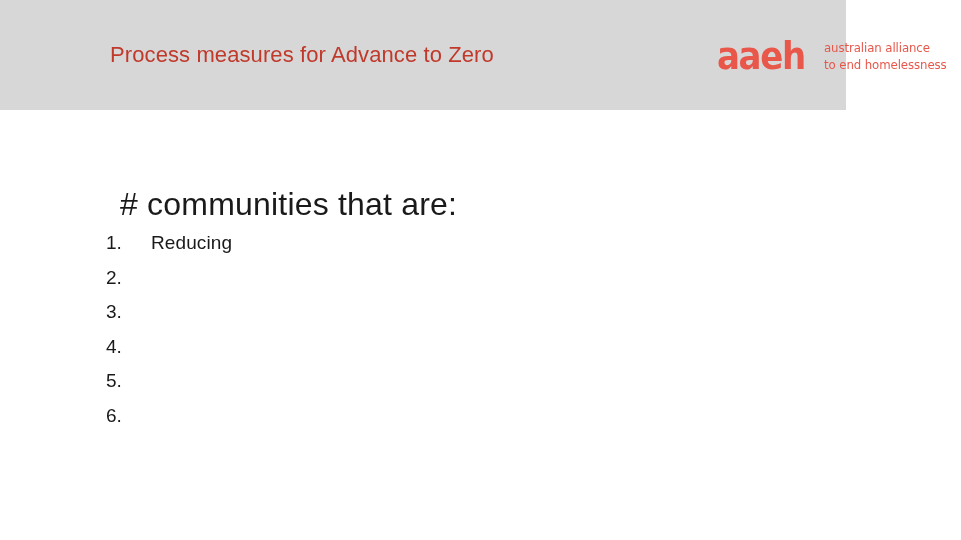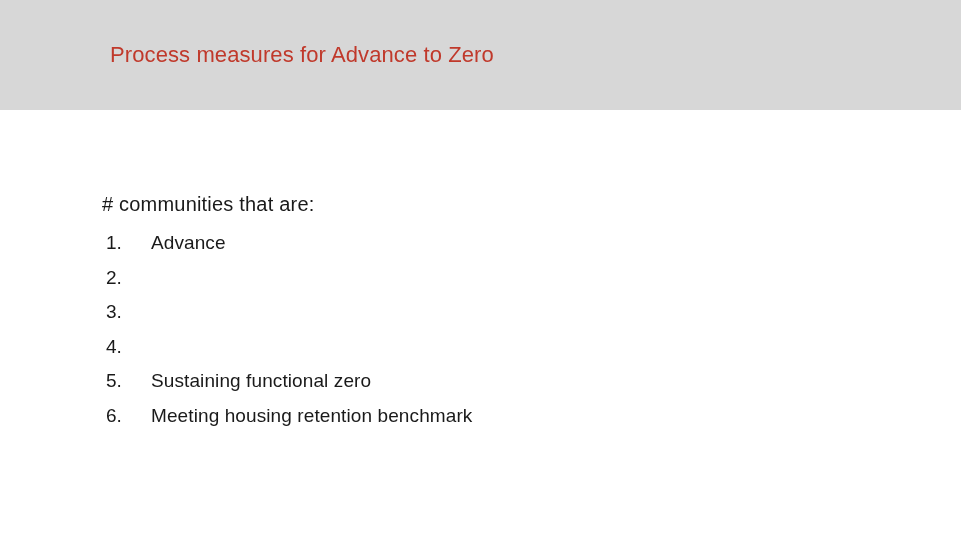--- a/index.html
+++ b/index.html
@@ -13,21 +13,21 @@
     font-family: "Liberation Sans", sans-serif;
     overflow: hidden;
     position: relative;
   }
 
   
   #header-band {
     position: absolute;
     left: 0;
     top: 0;
-    width: 961px;
+    width: 846px;
     height: 110px;
     background: #d7d7d7;
   }
 
   #slide-title {
     position: absolute;
     left: 110px;
     top: 40px;
     font-size: 22px;
     line-height: 30px;
@@ -70,23 +70,23 @@
     transform-origin: left center;
     white-space: nowrap;
   }
   #logo-tagline .tagline-line {
     display: block;
   }
 
   
   #content-heading {
     position: absolute;
-    left: 102px;
+    left: 120px;
     top: 186px;
-    font-size: 20px;
+    font-size: 32px;
     line-height: 36px;
     color: #1a1a1a;
     font-family: "Liberation Sans", sans-serif;
     letter-spacing: 0.2px;
     white-space: nowrap;
   }
 
   #measures-list {
     position: absolute;
     left: 106px;
@@ -120,40 +120,45 @@
     letter-spacing: 0.1px;
   }
 </style>
 </head>
 <body>
 
 <div id="header-band">
 
   <div id="slide-title">Process measures for Advance to Zero</div>
 
+  <div id="brand-logo">
+    <div id="logo-wordmark">aaeh</div>
+    <div id="logo-tagline">
+      <span class="tagline-line">australian alliance</span>
+      <span class="tagline-line">to end homelessness</span>
+    </div>
+  </div>
 
 </div>
 
 <div id="content-heading"># communities that are:</div>
 
 <ul id="measures-list">
   <li class="list-item">
     <span class="item-number">1.</span>
-    <span class="item-label">Advance</span>
+    <span class="item-label">Reducing</span>
   </li>
   <li class="list-item">
     <span class="item-number">2.</span>
   </li>
   <li class="list-item">
     <span class="item-number">3.</span>
   </li>
   <li class="list-item">
     <span class="item-number">4.</span>
   </li>
   <li class="list-item">
     <span class="item-number">5.</span>
-    <span class="item-label">Sustaining functional zero</span>
   </li>
   <li class="list-item">
     <span class="item-number">6.</span>
-    <span class="item-label">Meeting housing retention benchmark</span>
   </li>
 </ul>
 
 </body></html>

